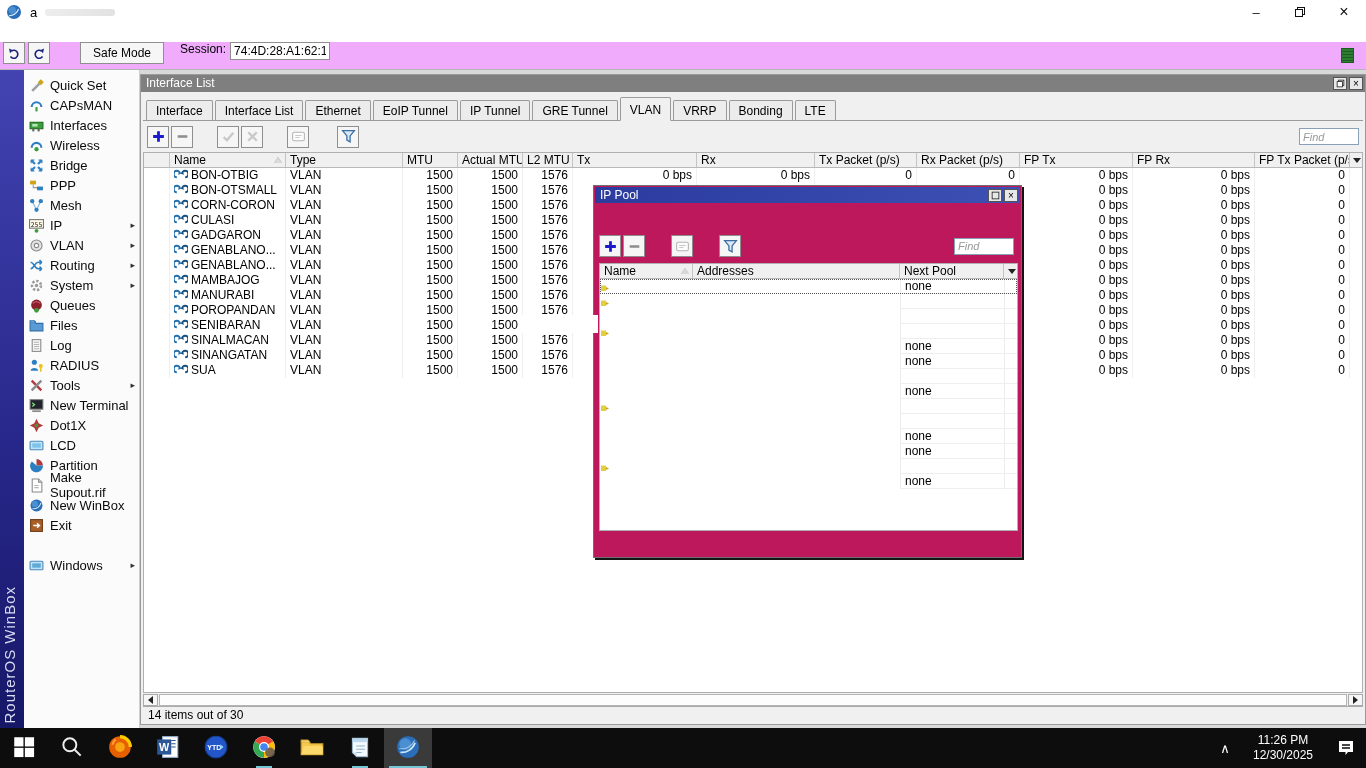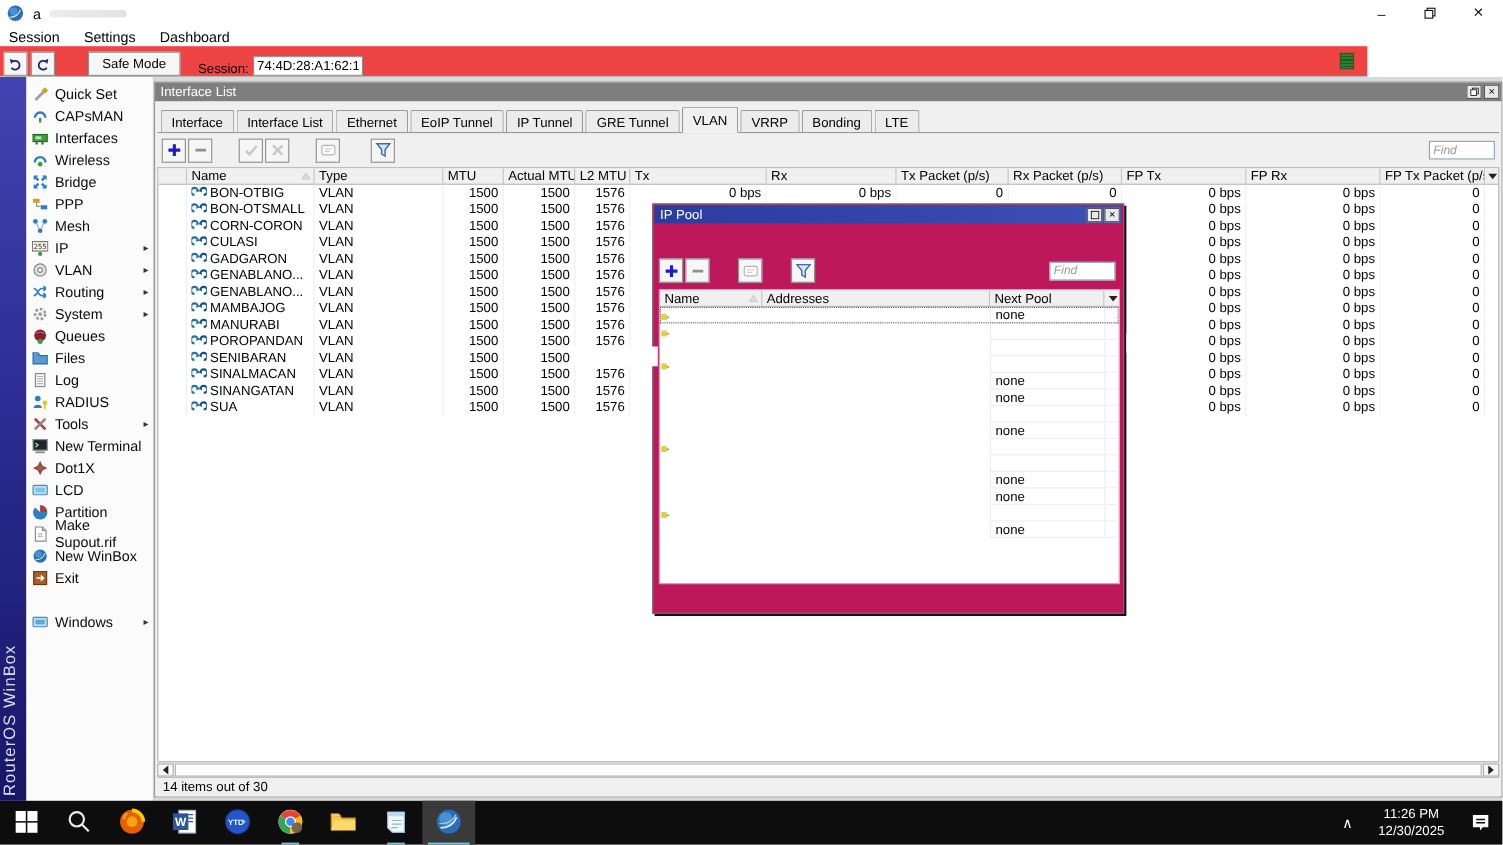--- a/index.html
+++ b/index.html
@@ -14,21 +14,21 @@
   .title-smear { display:inline-block; width:70px; height:7px; margin:0 8px; background:linear-gradient(90deg,#ededed,#e2e2e2); border-radius:3px; }
   .win-controls { position:absolute; right:0; top:0; height:24px; display:flex; }
   .wc-btn { width:44px; height:24px; display:flex; align-items:center; justify-content:center; font-size:13px; color:#111; }
   .wc-btn svg { display:block; }
 
   
   .menubar { position:absolute; left:0; top:24px; width:1366px; height:18px; background:#fff; display:flex; align-items:center; padding-left:8px; }
   .menu-item { font-size:13px; margin-right:22px; color:#000; }
 
   
-  .toolbar { position:absolute; left:0; top:42px; width:1243px; height:28px; background:#ef4444; border-bottom:1px solid #b5b5b5; display:flex; align-items:flex-end; }
+  .toolbar { position:absolute; left:0; top:42px; width:1366px; height:28px; background:#f0abfc; border-bottom:1px solid #b5b5b5; display:flex; align-items:flex-start; }
   .tb-btn { width:22px; height:22px; margin-left:3px; background:#f6f6f6; border:1px solid #8f8f8f; display:flex; align-items:center; justify-content:center; }
   .safe-mode { height:22px; margin-left:30px; padding:0 12px; background:#f6f6f6; border:1px solid #8f8f8f; font-size:12px; display:flex; align-items:center; }
   .session-label { margin-left:16px; font-size:12px; }
   .session-input { width:100px; height:18px; margin-left:4px; border:1px solid #8f8f8f; font-size:12px; padding:0 3px; font-family:"Liberation Sans",sans-serif; }
   .conn-indicator { position:absolute; right:12px; top:6px; width:13px; height:15px; background:repeating-linear-gradient(180deg,#2e7d32 0 2px,#1b5e20 2px 3px); border:1px solid #1b5e20; }
 
   
   .main { position:absolute; left:0; top:70px; width:1366px; height:658px; background:#d9d9d9; }
   .bluestrip { position:absolute; left:0; top:0; width:24px; height:658px; background:linear-gradient(180deg,#4343b2 0%,#28288c 55%,#171768 100%); }
   .brand-vert { position:absolute; left:1px; bottom:4px; writing-mode:vertical-rl; transform:rotate(180deg); font-size:15px; color:#d9ddf2; letter-spacing:1px; }
@@ -118,25 +118,20 @@
       <div class="wc-btn">
         <svg width="12" height="12" viewBox="0 0 12 12">
             <rect x="3.5" y="1.5" width="7" height="7" fill="none" stroke="#111"></rect>
             <rect x="1.5" y="3.5" width="7" height="7" fill="#fff" stroke="#111"></rect>
           </svg>
       </div>
       <div class="wc-btn" style="font-size:16px;">×</div>
     </div>
   </div>
 
-  <div class="menubar" id="menubar">
-      <span class="menu-item">Session</span>
-      <span class="menu-item">Settings</span>
-      <span class="menu-item">Dashboard</span>
-    </div>
 
   <div class="toolbar">
     <div class="tb-btn">
       <svg width="14" height="14" viewBox="0 0 14 14">
           <path d="M4.5 5 a4 4 0 1 1 -1 5.5" fill="none" stroke="#1a237e" stroke-width="1.6"></path>
           <path d="M2 2.5 L5.8 4.2 L3 7.2 Z" fill="#1a237e"></path>
         </svg>
     </div>
     <div class="tb-btn">
       <svg width="14" height="14" viewBox="0 0 14 14">

